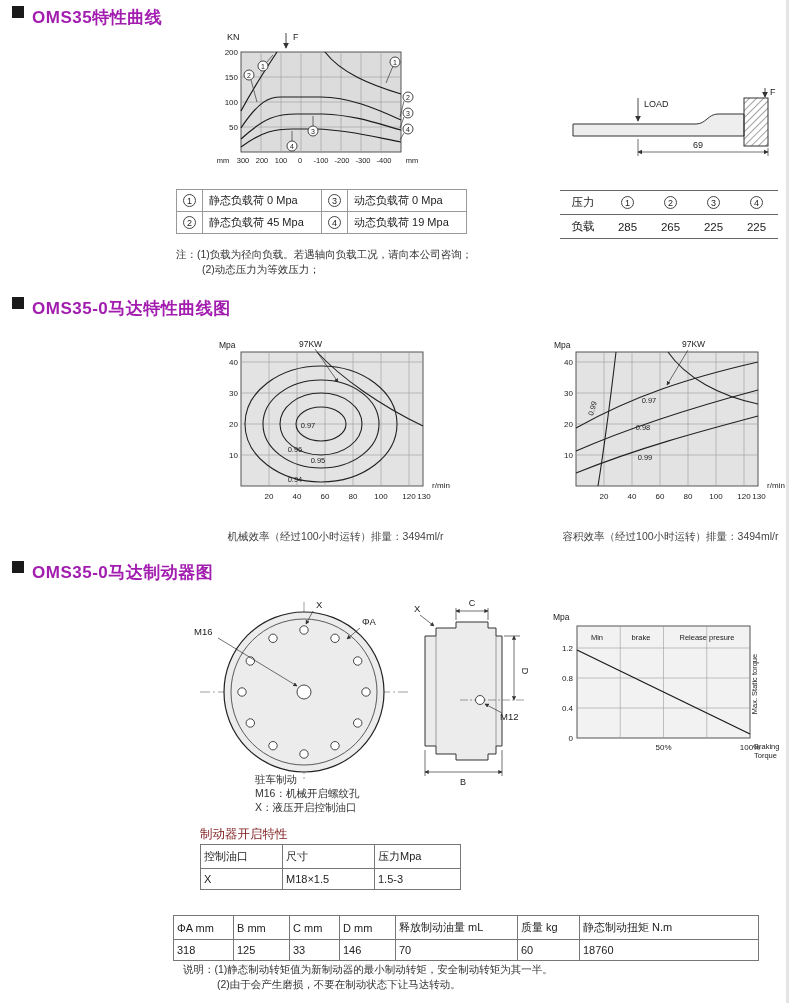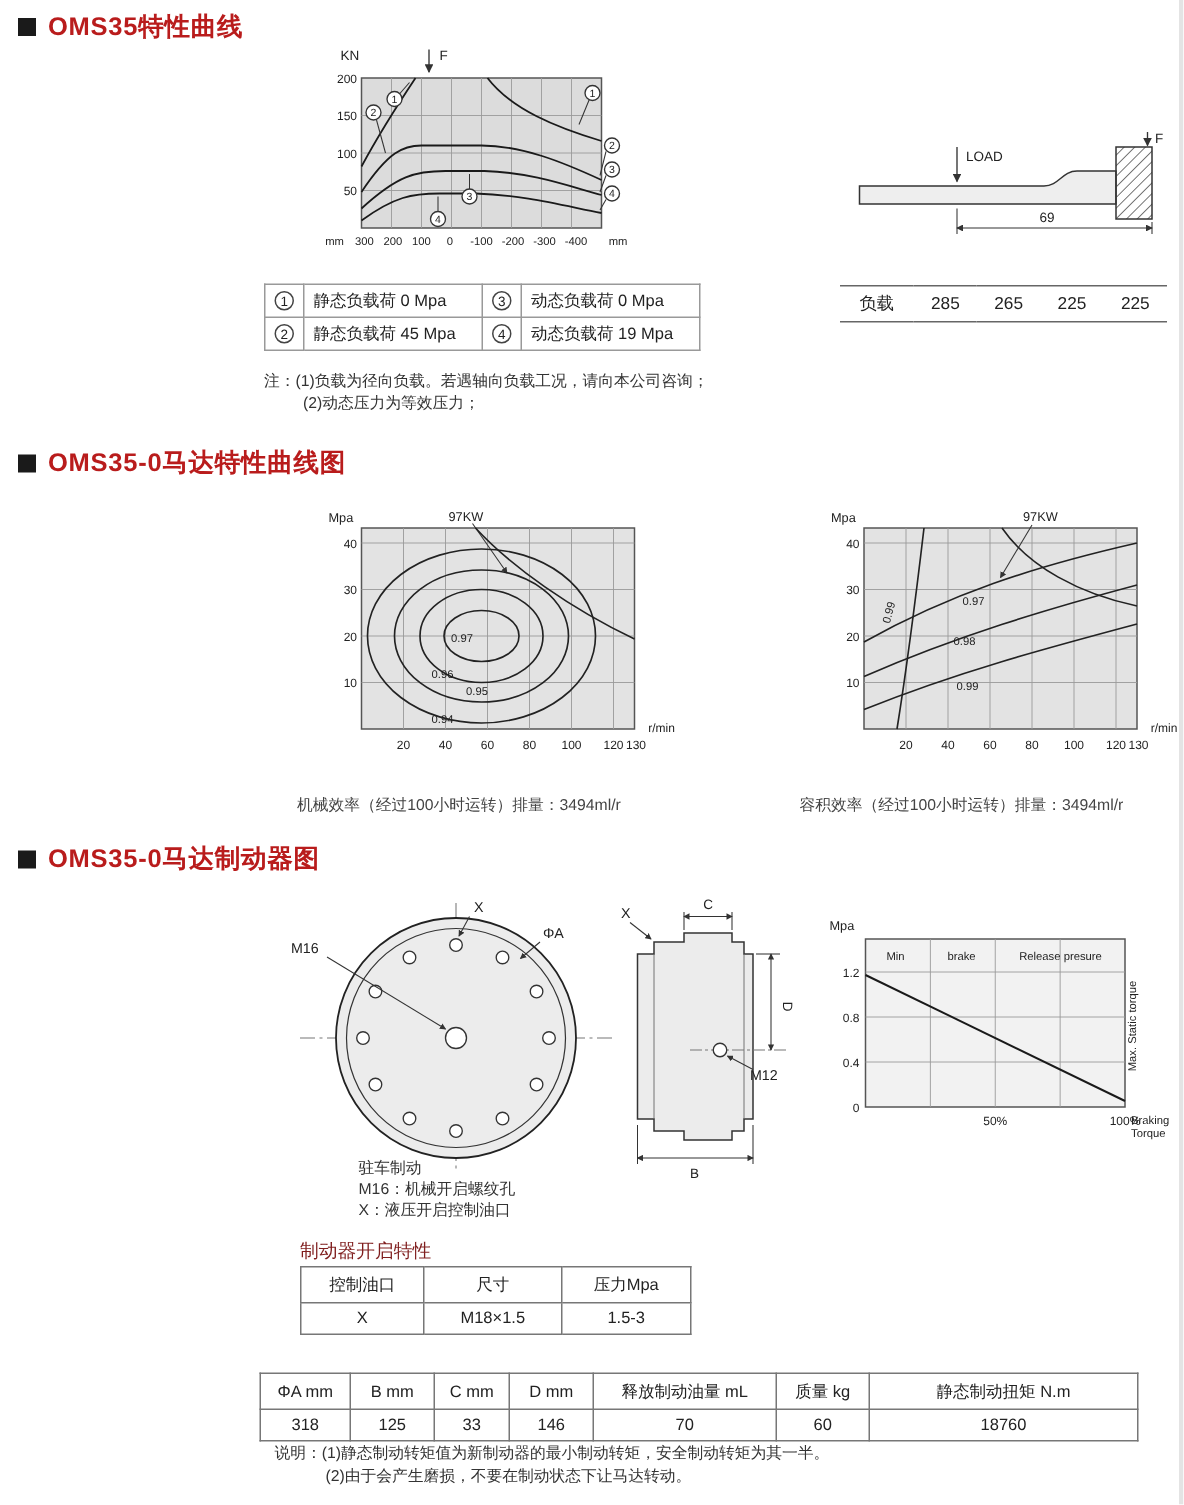--- a/index.html
+++ b/index.html
@@ -1,35 +1,35 @@
 <!DOCTYPE html>
 <html><head>
 <meta charset="utf-8">
 <style>
   *{margin:0;padding:0;box-sizing:border-box}
   html,body{background:#fff}
   body{font-family:"Liberation Sans","DejaVu Sans",sans-serif;color:#1a1a1a}
   .page{position:relative;width:789px;height:1003px;background:#fff;overflow:hidden;border-right:3px solid #e4e4e4}
   .abs{position:absolute}
-  .sec-head{display:flex;align-items:center;gap:8px;font-size:17px;font-weight:bold;color:#b91c1c;letter-spacing:.5px}
+  .sec-head{display:flex;gap:8px;font-size:17px;font-weight:bold;color:#a21caf;letter-spacing:.5px}
   .sq{width:12px;height:12px;background:#1a1a1a;flex:0 0 auto}
   .circ{display:inline-block;width:13px;height:13px;border:1px solid #444;border-radius:50%;font-size:9px;line-height:12px;text-align:center;vertical-align:middle;color:#222}
   table{border-collapse:collapse}
   .legend td{border:1px solid #999;font-size:11px;padding:3px 6px;color:#222;height:21px}
   .legend td.c{width:26px;text-align:center}
   .legend td.t{width:119px}
   .ptable{width:218px;border-top:1px solid #666}
   .ptable tr{border-bottom:1px solid #666}
   .ptable td{font-size:11.5px;padding:4px 2px;text-align:center;color:#222}
   .note{font-size:10.5px;color:#333;line-height:15px}
   .indent1{padding-left:26px}
   .indent2{padding-left:34px}
-  .caption{font-size:10.5px;color:#444;}
+  .caption{font-size:10.5px;color:#444;text-align:center}
   .small-title{font-size:12.5px;color:#7f1d1d}
-  .btable td,.spec td{border:1px solid #777;font-size:11px;text-align:center;padding:4px 3px;color:#222}
+  .btable td,.spec td{border:1px solid #777;font-size:11px;text-align:left;padding:4px 3px;color:#222}
   .btable{width:260px;table-layout:fixed}
   .spec{width:585px;table-layout:fixed}
   .btext{font-size:10.5px;color:#333;line-height:14px}
   svg{display:block;overflow:visible}
   svg text{font-family:"Liberation Sans","DejaVu Sans",sans-serif;fill:#222}
 </style>
 </head>
 <body>
 
 <div class="page">
@@ -148,20 +148,27 @@
       <td class="c"><span class="circ">2</span></td>
       <td class="t">静态负载荷 45 Mpa</td>
       <td class="c"><span class="circ">4</span></td>
       <td class="t">动态负载荷 19 Mpa</td>
     </tr>
   </tbody>
     </table>
 
   <table class="abs ptable" style="left:560px;top:190px">
     <tbody>
+        <tr>
+      <td style="width:46px">压力</td>
+      <td><span class="circ">1</span></td>
+      <td><span class="circ">2</span></td>
+      <td><span class="circ">3</span></td>
+      <td><span class="circ">4</span></td>
+    </tr>
     <tr>
       <td>负载</td>
       <td>285</td>
       <td>265</td>
       <td>225</td>
       <td>225</td>
     </tr>
   </tbody>
     </table>
 
@@ -368,21 +375,21 @@
       <text x="205" y="142">100%</text>
     </g>
     <line x1="32" y1="42" x2="205" y2="126" stroke="#1a1a1a" stroke-width="1.3"></line>
     <text x="212" y="76" font-size="7.5" text-anchor="middle" transform="rotate(-90 212 76)">Max. Static torque</text>
     <g font-size="7.5">
       <text x="209" y="141">Braking</text>
       <text x="209" y="150">Torque</text>
     </g>
   </svg>
 
-  <div class="abs btext" style="left:239px;top:772px">
+  <div class="abs btext" style="left:255px;top:772px">
     <div>驻车制动</div>
     <div>M16：机械开启螺纹孔</div>
     <div>X：液压开启控制油口</div>
   </div>
 
   <div class="abs small-title" style="left:200px;top:826px">制动器开启特性</div>
   <table class="abs btable" style="left:200px;top:844px">
     <colgroup>
         <col style="width:82px">
         <col style="width:92px">

